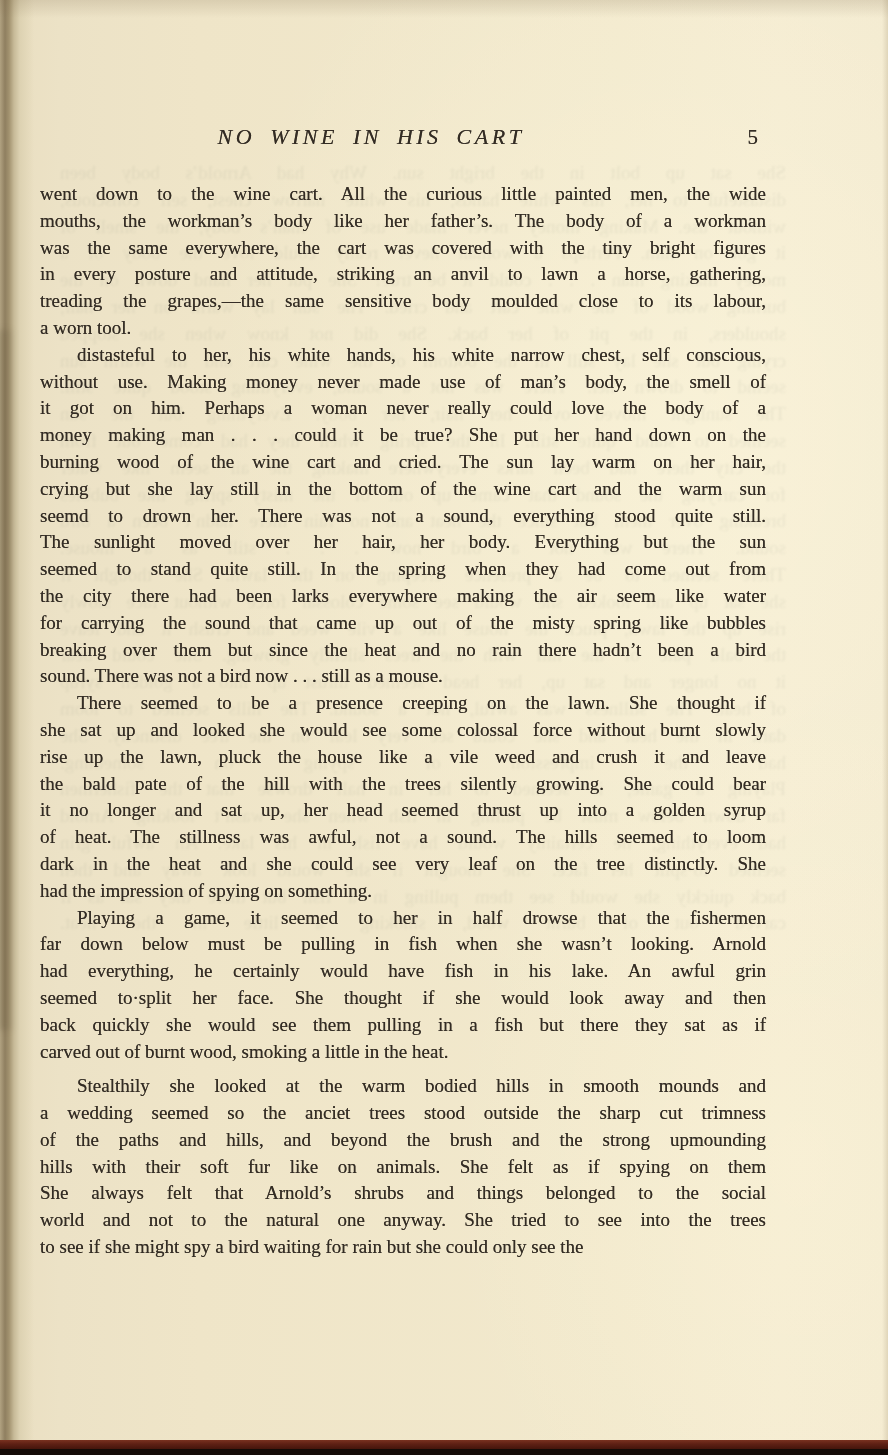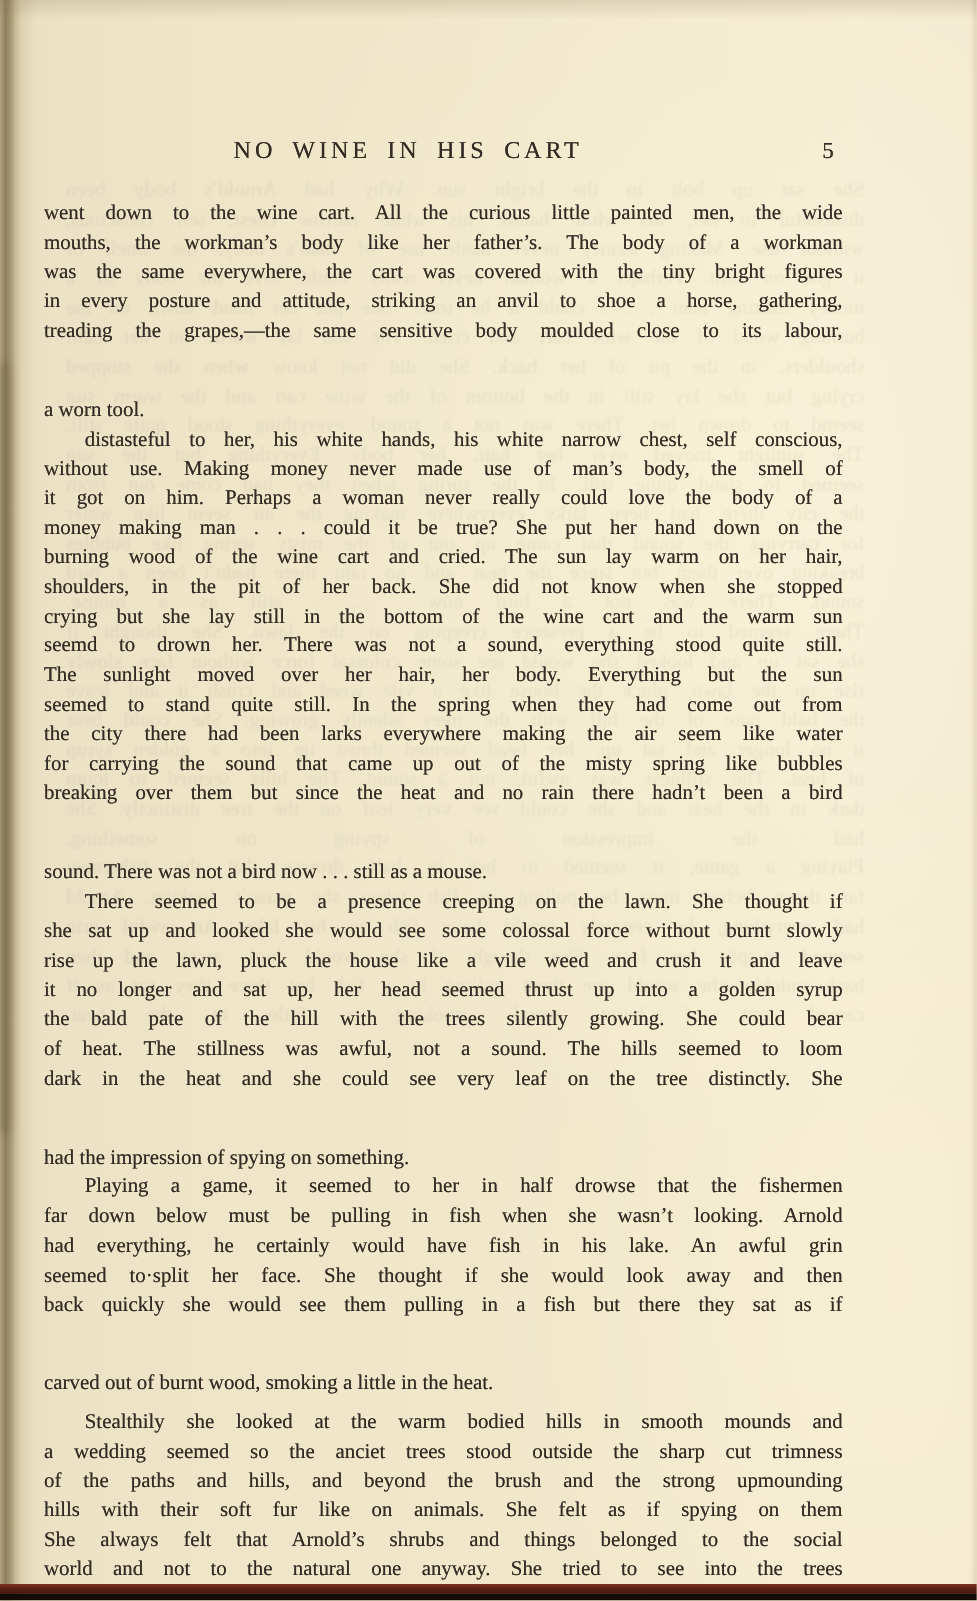--- a/index.html
+++ b/index.html
@@ -51,20 +51,21 @@
   }
 
   
   .head-row {
     position: absolute; left: 40px; top: 124px; width: 726px; height: 34px;
   }
   .head-title {
     position: absolute; left: 0; right: 0; top: 0;
     text-align: center;
     transform: translateX(-32px);
+    font-style: italic;
     font-size: 22px;
     letter-spacing: 3.5px;
     word-spacing: 6px;
     color: #332c24;
     text-shadow: 0 0 .5px rgba(51,44,36,.8);
   }
   .head-page-num {
     position: absolute; right: 8px; top: 1px;
     font-size: 21px;
     color: #332c24;
@@ -80,21 +81,20 @@
     text-shadow: 0 0 .55px rgba(51,44,36,.75);
   }
   .line {
     text-align: justify;
     text-align-last: justify;
     white-space: nowrap;
   }
   .line.last {
     text-align-last: left;
     white-space: normal;
-    margin-top: 45px;
   }
   .para.indent .line:first-child { text-indent: 37px; }
   .para.space-before { margin-top: 8px; }
 
   
   .ghost-layer {
     position: absolute; left: 60px; top: 160px; width: 726px;
     font-size: 19px; line-height: 26.8px;
     color: #5a6656;
     opacity: 0.085;
@@ -149,46 +149,45 @@
   <div class="head-row">
     <div class="head-title">NO WINE IN HIS CART</div>
     <div class="head-page-num">5</div>
   </div>
 
   <div class="page-body">
       <div class="para">
         <div class="line">went down to the wine cart.  All the curious little painted men, the wide</div>
         <div class="line">mouths, the workman’s body like her father’s.  The body of a workman</div>
         <div class="line">was the same everywhere, the cart was covered with the tiny bright figures</div>
-        <div class="line">in every posture and attitude, striking an anvil to shoe a horse, gathering,</div>
+        <div class="line">in every posture and attitude, striking an anvil to lawn a horse, gathering,</div>
         <div class="line">treading the grapes,—the same sensitive body moulded close to its labour,</div>
         <div class="line last">a worn tool.</div>
       </div>
       <div class="para indent">
         <div class="line">distasteful to her, his white hands, his white narrow chest, self conscious,</div>
         <div class="line">without use.  Making money never made use of man’s body, the smell of</div>
         <div class="line">it got on him.  Perhaps a woman never really could love the body of a</div>
         <div class="line">money making man . . . could it be true?  She put her hand down on the</div>
         <div class="line">burning wood of the wine cart and cried.  The sun lay warm on her hair,</div>
-        <div class="line">shoulders, in the pit of her back.  She did not know when she stopped</div>
         <div class="line">crying but she lay still in the bottom of the wine cart and the warm sun</div>
         <div class="line">seemd to drown her.  There was not a sound, everything stood quite still.</div>
         <div class="line">The sunlight moved over her hair, her body.  Everything but the sun</div>
         <div class="line">seemed to stand quite still.  In the spring when they had come out from</div>
         <div class="line">the city there had been larks everywhere making the air seem like water</div>
         <div class="line">for carrying the sound that came up out of the misty spring like bubbles</div>
         <div class="line">breaking over them but since the heat and no rain there hadn’t been a bird</div>
         <div class="line last">sound.  There was not a bird now . . . still as a mouse.</div>
       </div>
       <div class="para indent">
         <div class="line">There seemed to be a presence creeping on the lawn.  She thought if</div>
         <div class="line">she sat up and looked she would see some colossal force without burnt slowly</div>
         <div class="line">rise up the lawn, pluck the house like a vile weed and crush it and leave</div>
+        <div class="line">the bald pate of the hill with the trees silently growing.  She could bear</div>
         <div class="line">it no longer and sat up, her head seemed thrust up into a golden syrup</div>
-        <div class="line">the bald pate of the hill with the trees silently growing.  She could bear</div>
         <div class="line">of heat.  The stillness was awful, not a sound.  The hills seemed to loom</div>
         <div class="line">dark in the heat and she could see very leaf on the tree distinctly.  She</div>
         <div class="line last">had the impression of spying on something.</div>
       </div>
       <div class="para indent">
         <div class="line">Playing a game, it seemed to her in half drowse that the fishermen</div>
         <div class="line">far down below must be pulling in fish when she wasn’t looking.  Arnold</div>
         <div class="line">had everything, he certainly would have fish in his lake.  An awful grin</div>
         <div class="line">seemed to·split her face.  She thought if she would look away and then</div>
         <div class="line">back quickly she would see them pulling in a fish but there they sat as if</div>

